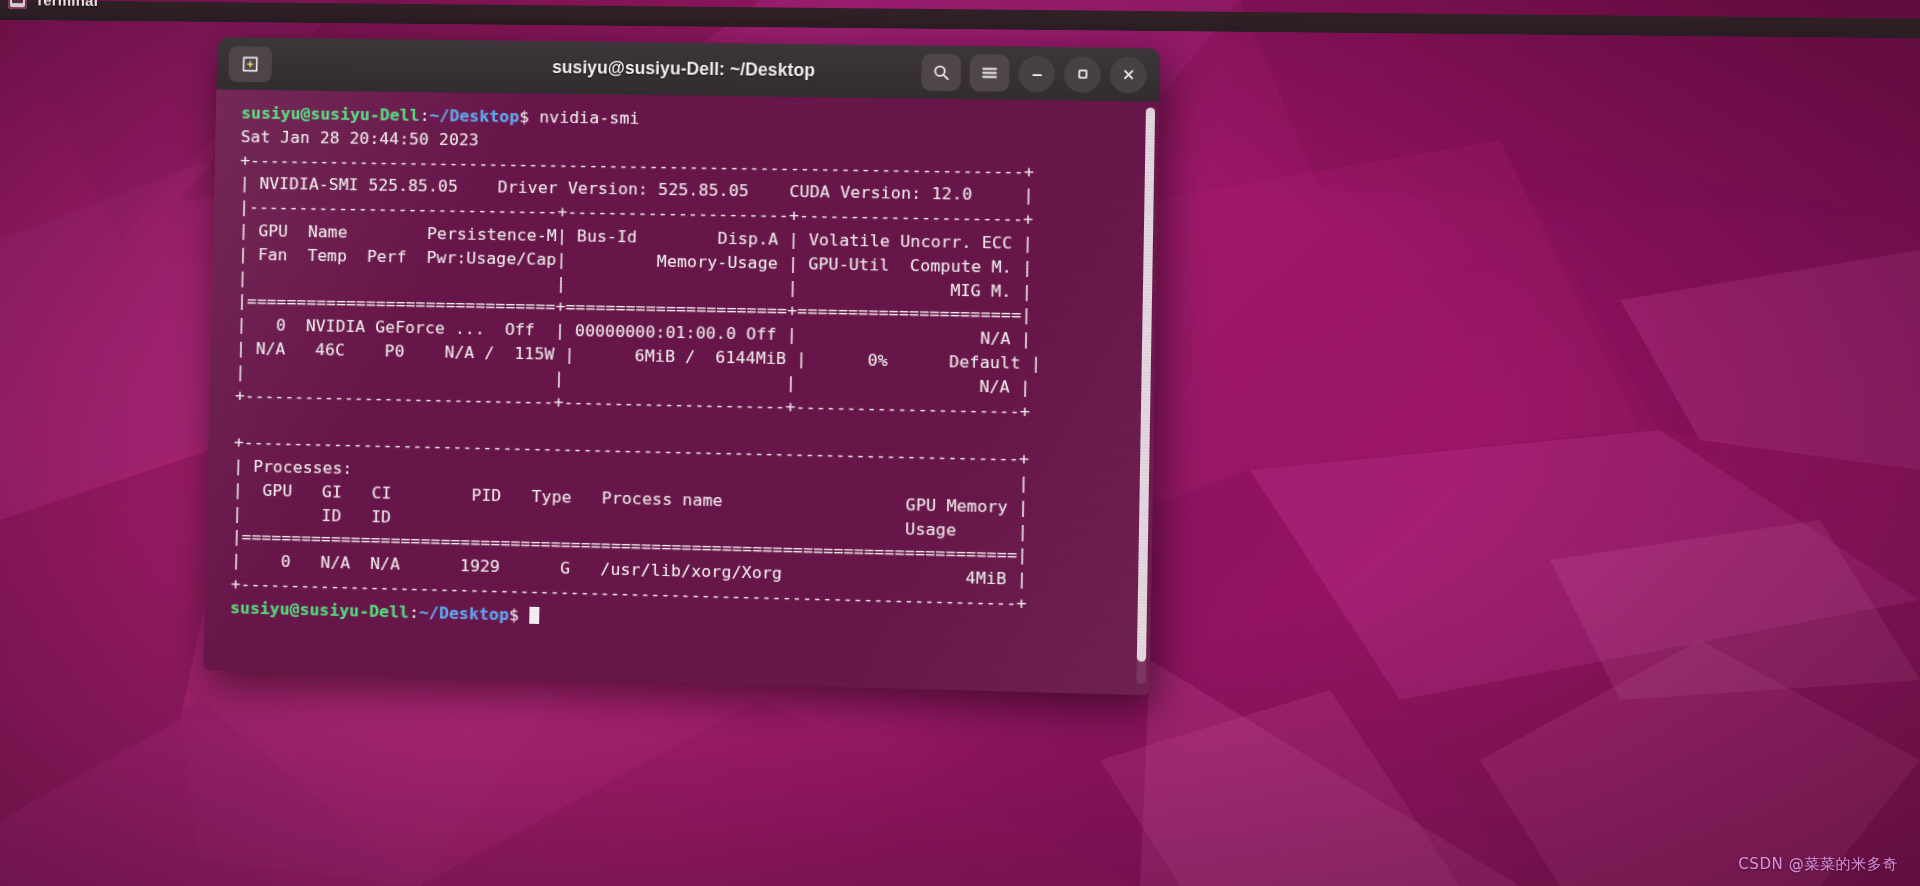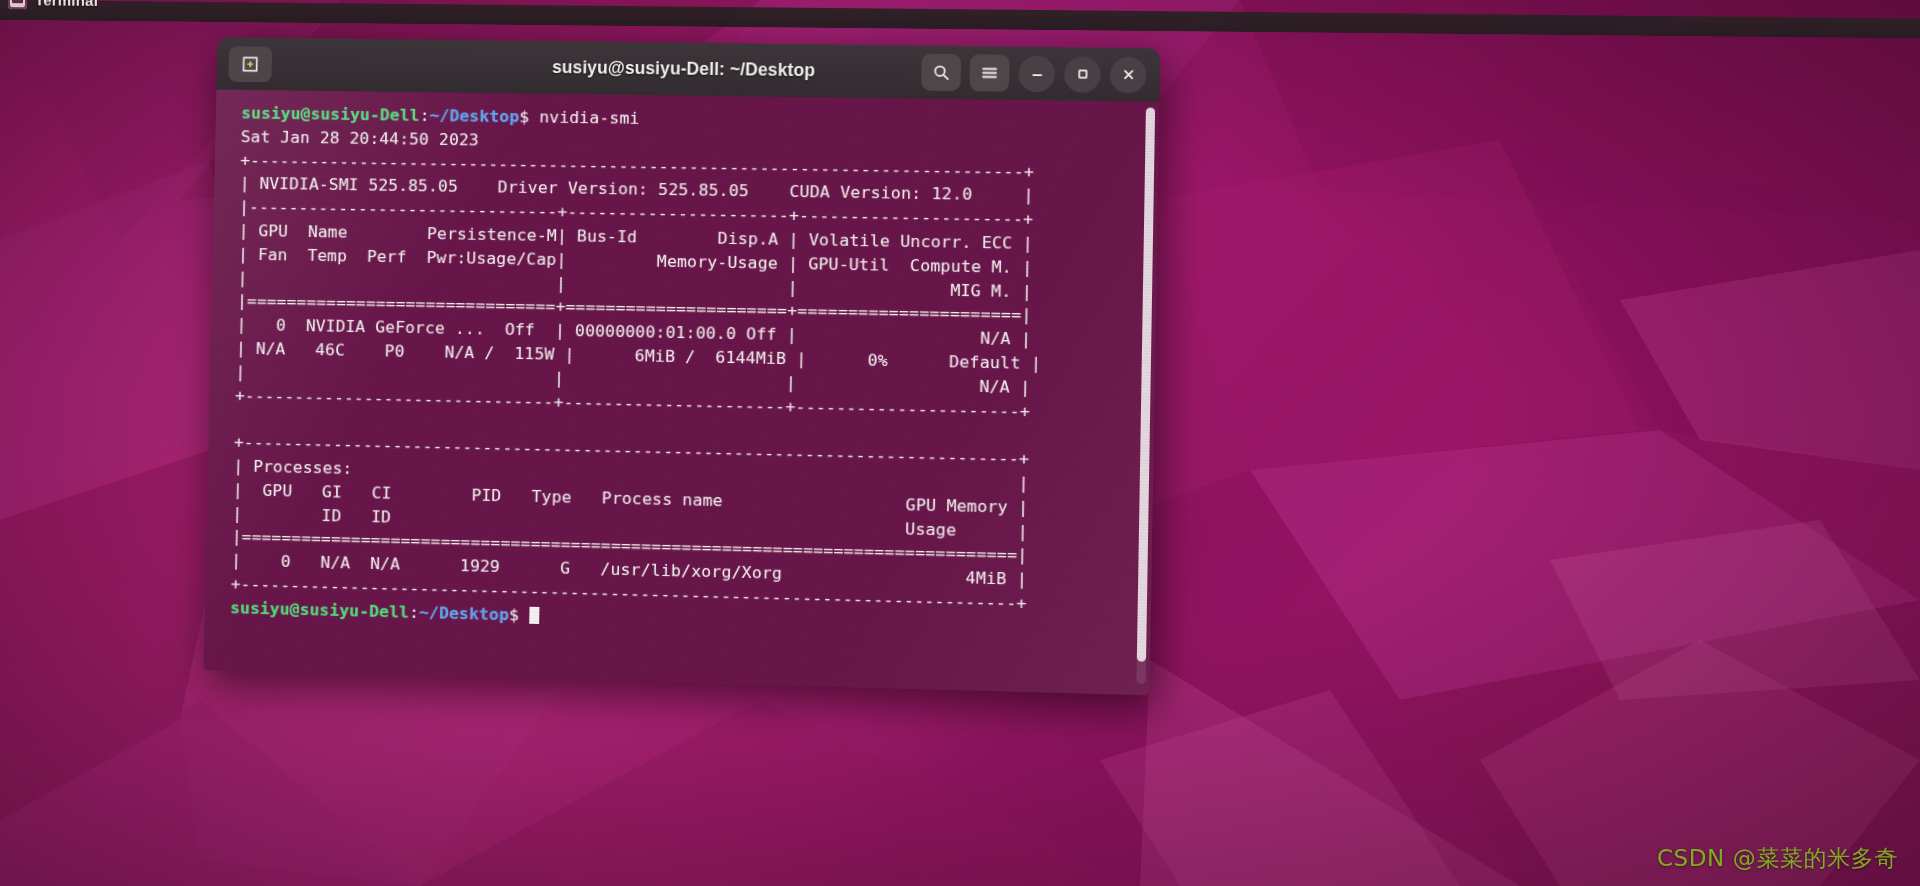--- a/index.html
+++ b/index.html
@@ -63,22 +63,22 @@
   .sbar{position:absolute;right:4px;top:6px;width:9px;height:570px;border-radius:5px;background:rgba(255,255,255,.10);}
   .sthumb{position:absolute;right:4px;top:6px;width:9px;height:548px;border-radius:5px;background:rgba(245,240,242,.88);}
 
   
   .glare{position:absolute;inset:0;pointer-events:none;
      background:linear-gradient(118deg,rgba(255,255,255,.085) 0%,rgba(255,255,255,0) 26%,rgba(255,255,255,0) 74%,rgba(255,255,255,.05) 100%);}
   .scanv{position:absolute;inset:0;pointer-events:none;opacity:.28;
      background:repeating-linear-gradient(0deg,rgba(0,0,0,.16) 0px,rgba(0,0,0,.16) 1px,rgba(255,255,255,0) 2px,rgba(255,255,255,0) 3px);}
 
   
-  .watermark{position:absolute;right:22px;bottom:12px;color:#84cc16;opacity:.82;
-     font-size:23px;letter-spacing:.6px;text-shadow:0 1px 3px rgba(0,0,0,.5);
+  .watermark{position:absolute;right:22px;bottom:12px;color:#f0abfc;opacity:.82;
+     font-size:15px;letter-spacing:.6px;text-shadow:0 1px 3px rgba(0,0,0,.5);
      font-family:"DejaVu Sans","Liberation Sans",sans-serif;}
 </style>
 </head>
 <body>
 
 <div id="screenshot">
 
   <div class="wall">
     <svg width="1920" height="886" style="position:absolute;inset:0">
       <polygon points="0,0 340,0 120,240" fill="#a11c6e" opacity=".55"></polygon>

